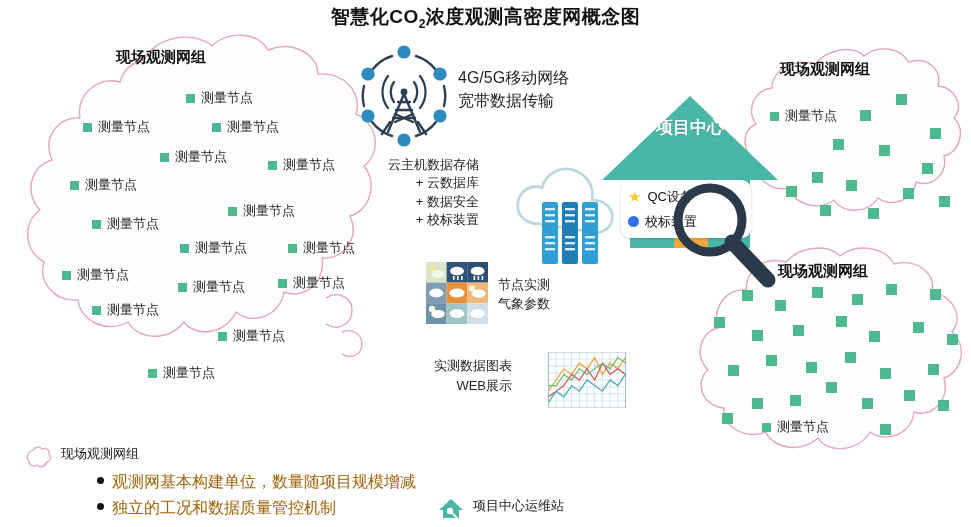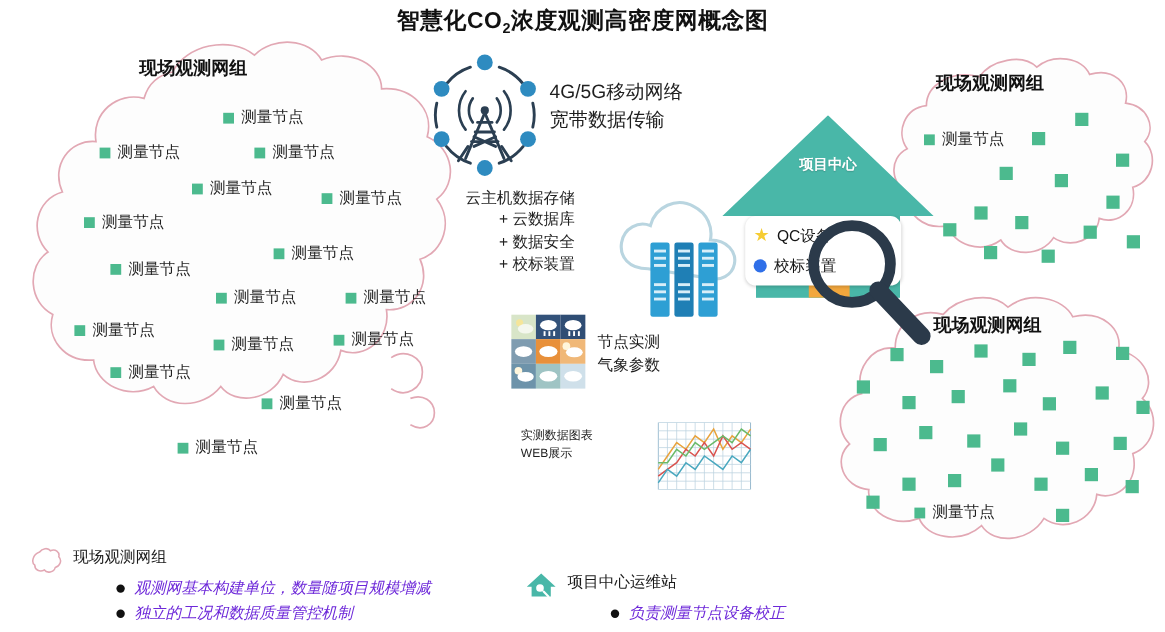--- a/index.html
+++ b/index.html
@@ -80,23 +80,23 @@
     color:#1f1f1f;white-space:nowrap;
   }
   #cloudstore-text .ln1{margin-left:0;}
   #cloudstore-text .ln{margin-left:12px;text-align:right;}
   #cloudsrv{left:510px;top:160px;}
 
   
   #house{left:600px;top:96px;}
   .house-title{
     position:absolute;
-    left:0;top:34px;width:180px;
+    left:0;top:21px;width:180px;
     text-align:center;
-    font-size:12px;font-weight:bold;
+    font-size:17px;font-weight:bold;
     color:#ffffff;line-height:1.25;
     text-shadow:0 1px 1px rgba(0,0,0,.18);
     pointer-events:none;
   }
   #house-card{
     position:absolute;
     left:21px;top:84px;
     width:130px;height:58px;
     background:#ffffff;
     border-radius:9px;
@@ -120,47 +120,46 @@
   #weather-text{
     left:498px;top:276px;
     font-size:13px;line-height:1.45;
     color:#1f1f1f;white-space:nowrap;
   }
 
   
   #chartimg{left:548px;top:352px;}
   #chart-text{
     left:434px;top:356px;
-    font-size:10px;line-height:1.5;
-    color:#1f1f1f;white-space:nowrap;
+    font-size:13px;line-height:1.5;
+    color:#1f1f1f;white-space:nowrap;text-align:right;
   }
 
   
   .legend{position:absolute;bottom:6px;}
   #legend-left{left:26px;}
   #legend-right{left:438px;}
   .legend-head{
     display:flex;align-items:flex-start;gap:9px;
   }
   .legend-title{
     font-size:13px;color:#1a1a1a;
     line-height:1.2;white-space:nowrap;
   }
   .legend-bullets{
     margin:1px 0 0 31px;
   }
   .legend-bullets li{
     list-style:none;
-    font-size:13px;
-    color:#6d28d9;
+    font-size:16px;
+    color:#a16207;
     line-height:1.62;
     white-space:nowrap;
     position:relative;
     padding-left:15px;
-    font-style:italic;
   }
   .legend-bullets li:before{
     content:"";
     position:absolute;left:0;top:8px;
     width:7px;height:7px;border-radius:50%;
     background:#111;
   }
 </style>
 </head>
 <body>
@@ -516,17 +515,16 @@
   <div class="legend" id="legend-right">
     <div class="legend-head">
       <svg width="26" height="22" viewBox="0 0 26 22">
         <path d="M13,1 L25,12 L21,12 L21,20 L5,20 L5,12 L1,12 Z" fill="#49b7a8"></path>
         <circle cx="12" cy="13" r="3.2" fill="#ffffff"></circle>
         <path d="M15,16 L19,20" stroke="#ffffff" stroke-width="1.8" stroke-linecap="round"></path>
       </svg>
       <span class="legend-title">项目中心运维站</span>
     </div>
     <ul class="legend-bullets">
-      <li>负责测量节点设备校正</li>
     </ul>
   </div>
 
 </div>
 
 </body></html>

